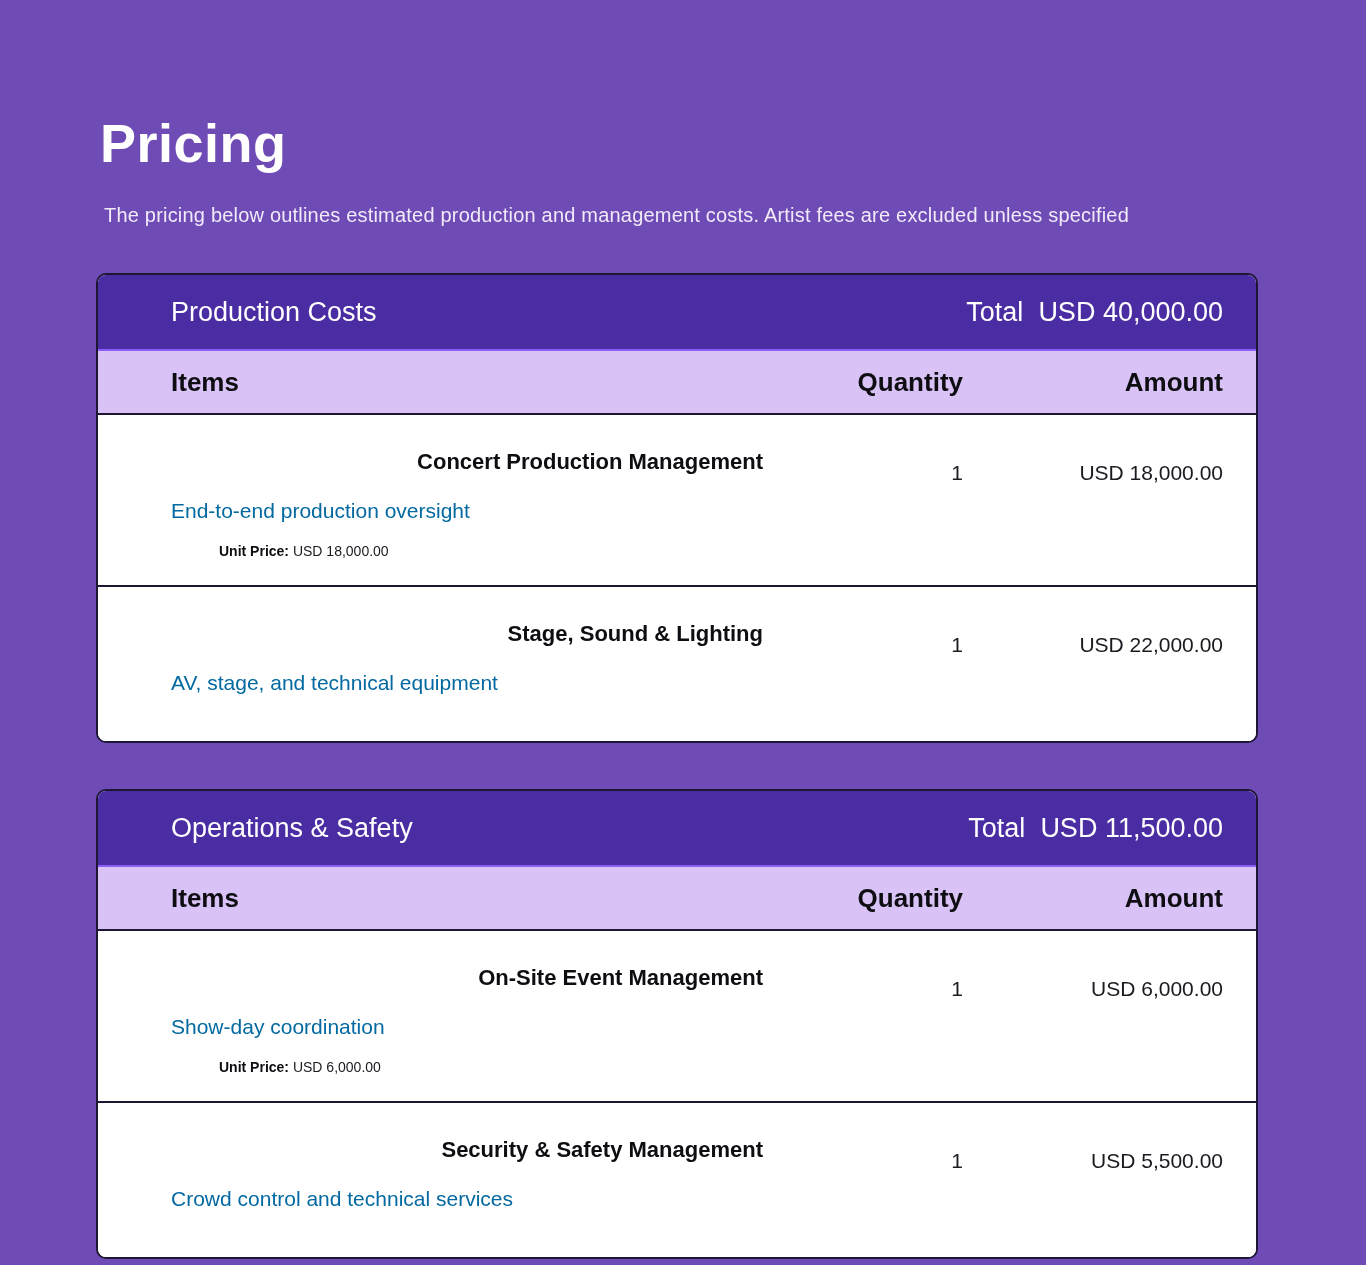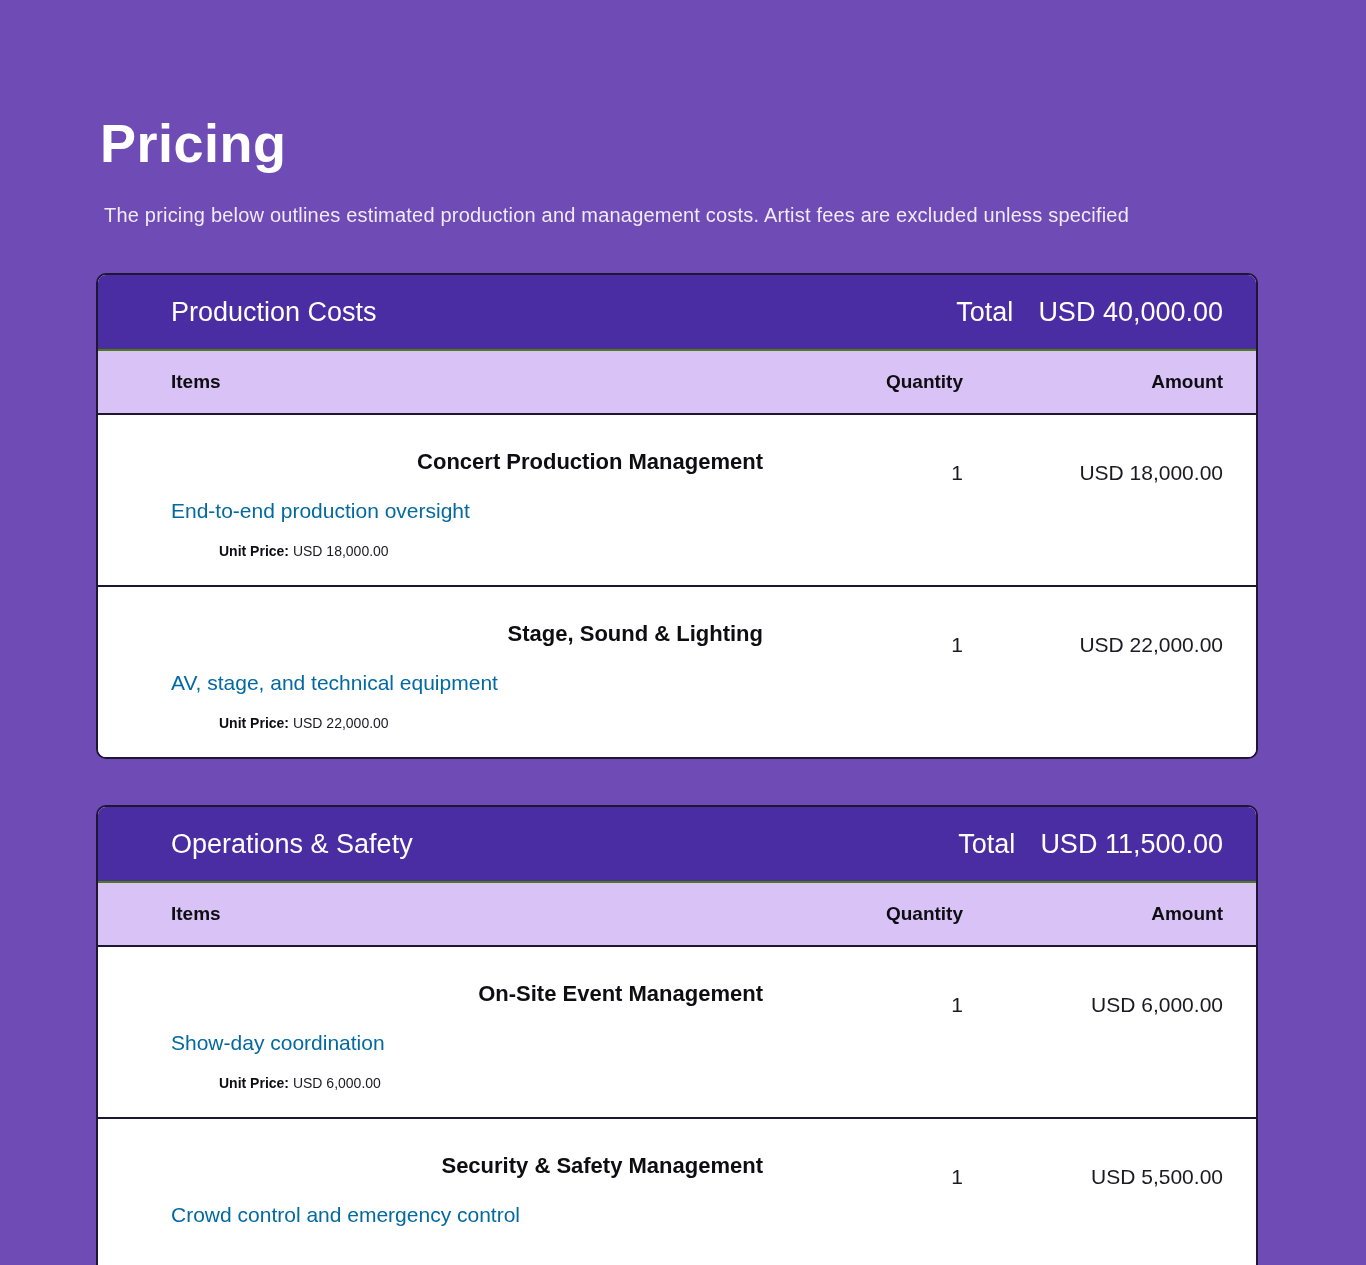--- a/index.html
+++ b/index.html
@@ -40,33 +40,33 @@
     display: flex;
     justify-content: space-between;
     align-items: center;
     height: 74px;
     padding: 0 33px 0 73px;
     background: #4B2DA3;
     color: #FFFFFF;
     font-size: 27px;
     font-weight: 400;
   }
-  .section-total { display: flex; align-items: flex-start; gap: 10px; }
+  .section-total { display: flex; align-items: flex-start; }
   .section-total .total-label { margin-right: 15px; }
   .grid-row {
     display: grid;
     grid-template-columns: 1fr 200px 260px;
   }
   .col-header {
     background: #D9C3F6;
-    border-top: 2px solid #4d7c0f;
+    border-top: 2px solid #8b5cf6;
     height: 64px;
     align-items: center;
     padding: 0 33px 0 73px;
-    font-size: 19px;
+    font-size: 26px;
     font-weight: 700;
     color: #0D0D12;
   }
   .col-right { text-align: right; }
   .item-row {
     background: #FFFFFF;
     border-top: 2px solid #1E1633;
     padding: 34px 33px 26px 73px;
     color: #131318;
   }
@@ -126,24 +126,20 @@
         </div>
       </div>
       <div class="col-right cell-num">1</div>
       <div class="col-right cell-num">USD 18,000.00</div>
     </div>
 
     <div class="grid-row item-row">
       <div>
         <div class="item-title">Stage, Sound &amp; Lighting</div>
         <div class="item-description">AV, stage, and technical equipment</div>
-        <div class="item-unit-price">
-          <b>Unit Price:</b>
-          <span>USD 22,000.00</span>
-        </div>
       </div>
       <div class="col-right cell-num">1</div>
       <div class="col-right cell-num">USD 22,000.00</div>
     </div>
   </div>
 
   <div class="table-card">
     <div class="section-header">
       <span class="section-name">Operations &amp; Safety</span>
       <span class="section-total">
@@ -166,21 +162,21 @@
           <span>USD 6,000.00</span>
         </div>
       </div>
       <div class="col-right cell-num">1</div>
       <div class="col-right cell-num">USD 6,000.00</div>
     </div>
 
     <div class="grid-row item-row">
       <div>
         <div class="item-title">Security &amp; Safety Management</div>
-        <div class="item-description">Crowd control and emergency control</div>
+        <div class="item-description">Crowd control and technical services</div>
 
       </div>
       <div class="col-right cell-num">1</div>
       <div class="col-right cell-num">USD 5,500.00</div>
     </div>
   </div>
 
 </div>
 
 </body></html>

